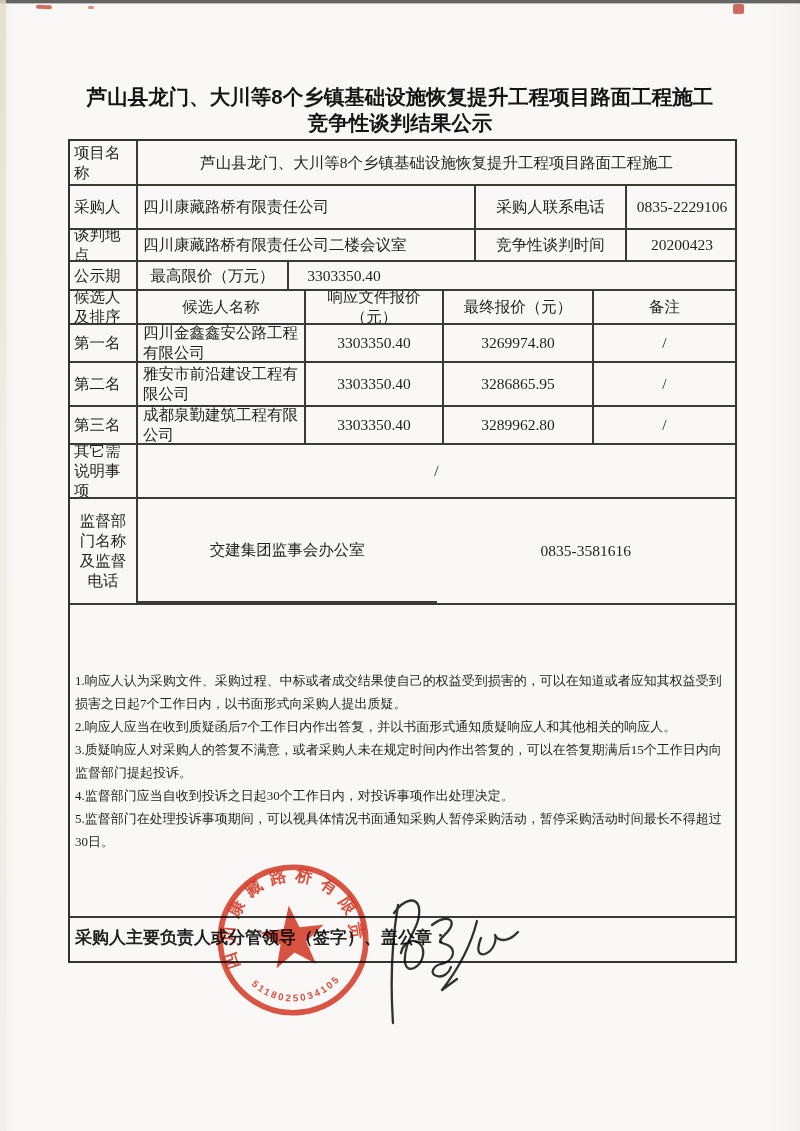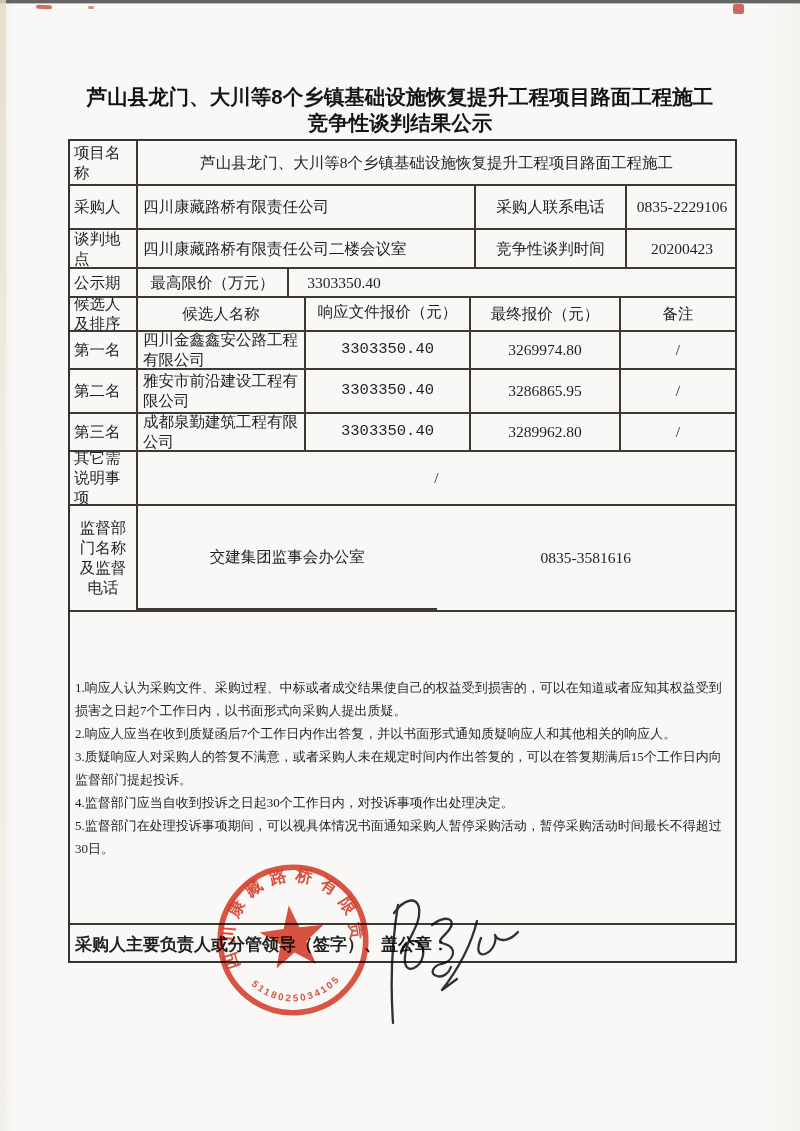--- a/index.html
+++ b/index.html
@@ -42,21 +42,21 @@
   .col{display:flex;flex:1;}
   .subrow{flex:1;display:flex;align-items:center;justify-content:center;text-align:center;box-sizing:border-box;}
   .subrow.divider{border-bottom:2px solid #3d3a36;}
   .objection-text{font-size:13px;line-height:23px;}
   .sign-row{font-size:17px;font-weight:bold;}
   
   .w338{width:338px;flex:none;}
   .w151{width:151px;flex:none;}
   .w110{width:110px;flex:none;}
   .w168{width:168px;flex:none;}
-  .w169{width:165px;flex:none;font-family:Liberation Mono, monospace;}
+  .w169{width:138px;flex:none;}
   .w150{width:150px;flex:none;}
 
   .seal{position:absolute;left:206px;top:853px;width:174px;height:174px;transform:rotate(-7deg);mix-blend-mode:multiply;opacity:.92;z-index:4;}
   .signature{position:absolute;left:372px;top:883px;width:160px;height:150px;z-index:5;mix-blend-mode:multiply;}
 </style>
 </head>
 <body>
 
 <div class="page">
   <div class="edge-top"></div>
@@ -78,21 +78,21 @@
       <div class="c grow tc">芦山县龙门、大川等8个乡镇基础设施恢复提升工程项目路面工程施工</div>
     </div>
 
     <div class="row" style="height:44px">
       <div class="c lbl">采购人</div>
       <div class="c w338">四川康藏路桥有限责任公司</div>
       <div class="c w151 tc">采购人联系电话</div>
       <div class="c w110 tc">0835-2229106</div>
     </div>
 
-    <div class="row" style="height:39px">
+    <div class="row" style="height:32px">
       <div class="c lbl">谈判地点</div>
       <div class="c w338">四川康藏路桥有限责任公司二楼会议室</div>
       <div class="c w151 tc">竞争性谈判时间</div>
       <div class="c w110 tc">20200423</div>
     </div>
 
     <div class="row" style="height:29px">
       <div class="c lbl">公示期</div>
       <div class="c w151 tc">最高限价（万元）</div>
       <div class="c w110 tc">3303350.40</div>

